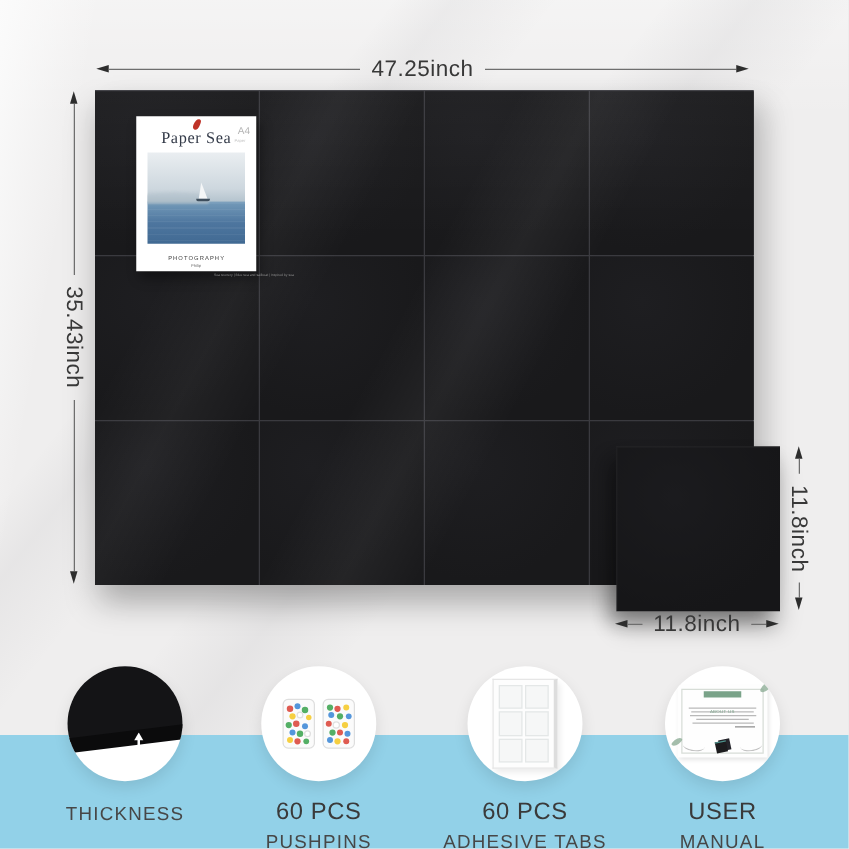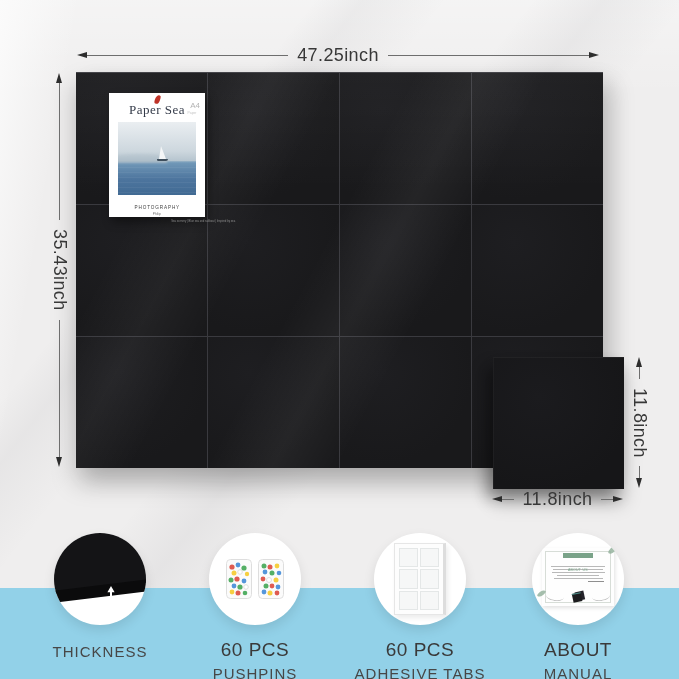--- a/index.html
+++ b/index.html
@@ -322,17 +322,17 @@
   </div>
   <div class="feature-label fl2">
     <div class="l1">60 PCS</div>
     <div class="l2">PUSHPINS</div>
   </div>
   <div class="feature-label fl3">
     <div class="l1">60 PCS</div>
     <div class="l2">ADHESIVE TABS</div>
   </div>
   <div class="feature-label fl4">
-    <div class="l1">ABOUT</div>
+    <div class="l1">USER</div>
     <div class="l2">MANUAL</div>
   </div>
 
 </div>
 
 </body></html>

